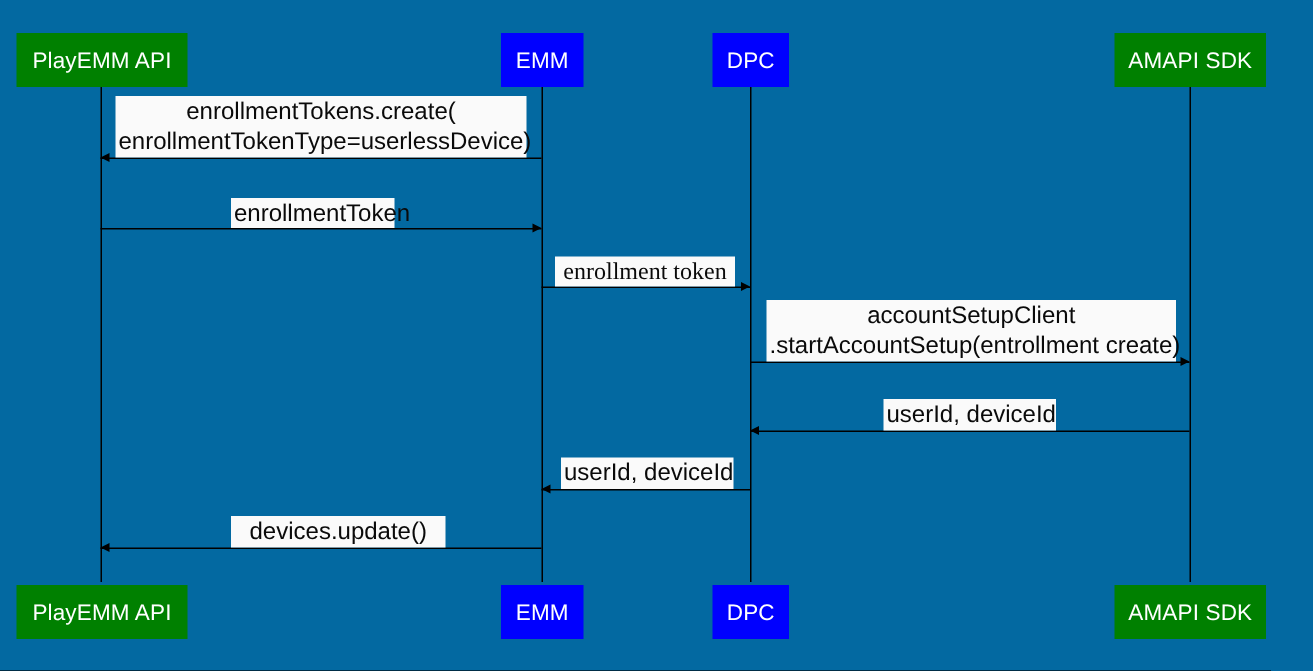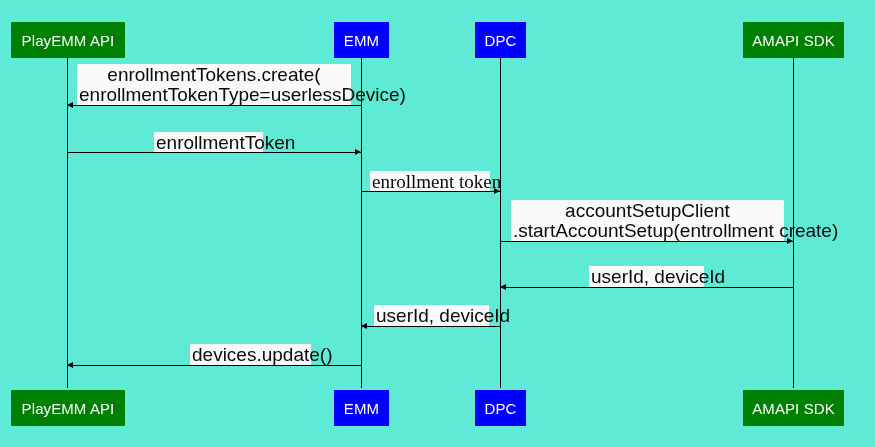--- a/index.html
+++ b/index.html
@@ -8,21 +8,21 @@
     padding: 0;
     background: #000000;
   }
   body {
     font-family: "Liberation Sans", sans-serif;
   }
   #diagram {
     position: relative;
     width: 875px;
     height: 447px;
-    background: #5eead4;
+    background: #0369a1;
     overflow: hidden;
   }
 
   
   .participant {
     position: absolute;
     box-sizing: border-box;
     display: flex;
     align-items: center;
     justify-content: center;
@@ -65,21 +65,21 @@
     left: 0;
     border-right: 6px solid #000000;
   }
 
   
   .msg-label {
     position: absolute;
     box-sizing: border-box;
     background: #fafafa;
     color: #0a0a0a;
-    font-size: 19px;
+    font-size: 16px;
     line-height: 20px;
     text-align: center;
     white-space: pre;
     padding: 1px 2px;
   }
 </style>
 </head>
 <body>
 
 <div id="diagram">
@@ -109,20 +109,20 @@
 
   <div class="msg-label" style="left:370px; top:171px; width:120px; height:20px;font-family:Liberation Serif, serif;">enrollment token</div>
 
   <div class="msg-label" style="left:511px; top:200px; width:273px; height:41px;">accountSetupClient
 .startAccountSetup(entrollment create)</div>
 
   <div class="msg-label" style="left:589px; top:266px; width:115px; height:21px;">userId, deviceId</div>
 
   <div class="msg-label" style="left:374px; top:305px; width:115px; height:21px;">userId, deviceId</div>
 
-  <div class="msg-label" style="left:154px; top:344px; width:121px; height:21px;margin-left:36px;">devices.update()</div>
+  <div class="msg-label" style="left:154px; top:344px; width:143px; height:21px;">devices.update()</div>
 
   <div class="participant green" style="left:11px; top:390px; width:114px; height:36px;">PlayEMM API</div>
   <div class="participant blue" style="left:334px; top:390px; width:55px; height:36px;">EMM</div>
   <div class="participant blue" style="left:475px; top:390px; width:51px; height:36px;">DPC</div>
   <div class="participant green" style="left:743px; top:390px; width:101px; height:36px;">AMAPI SDK</div>
 
 </div>
 
 </body></html>

